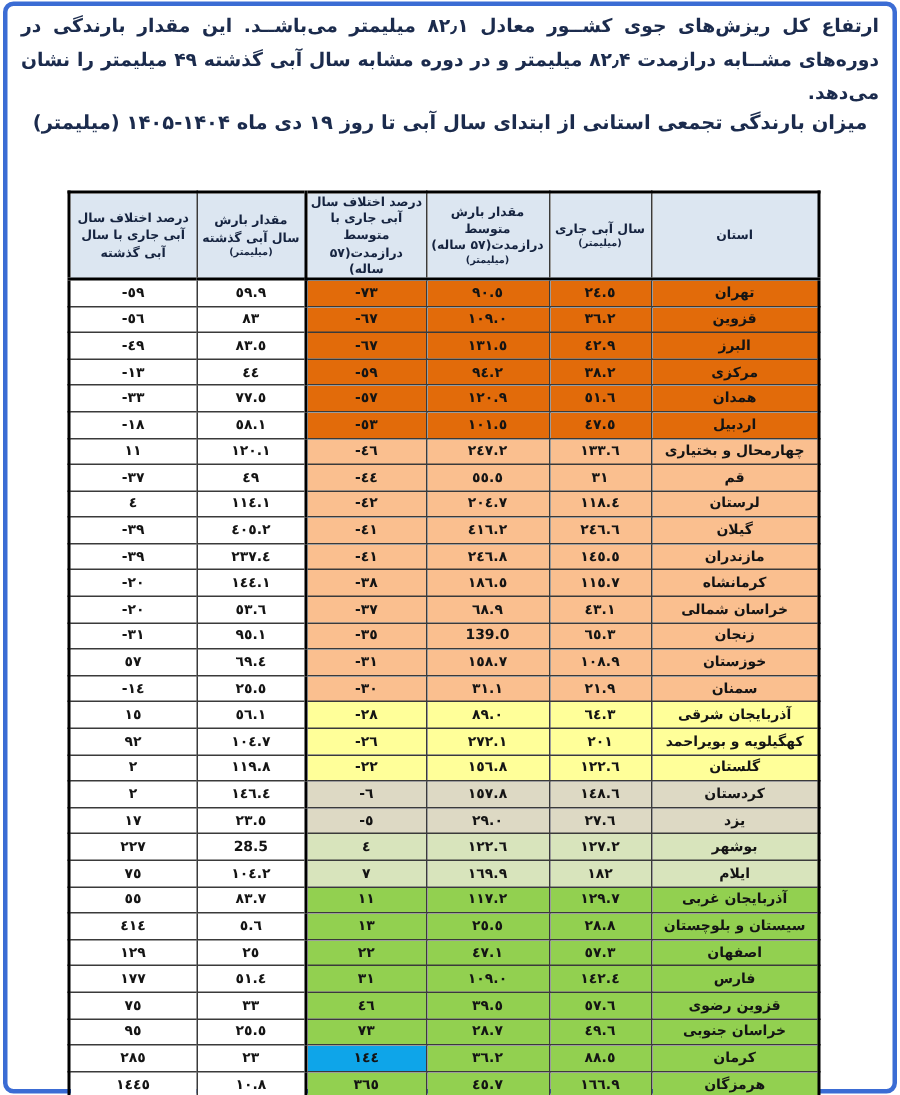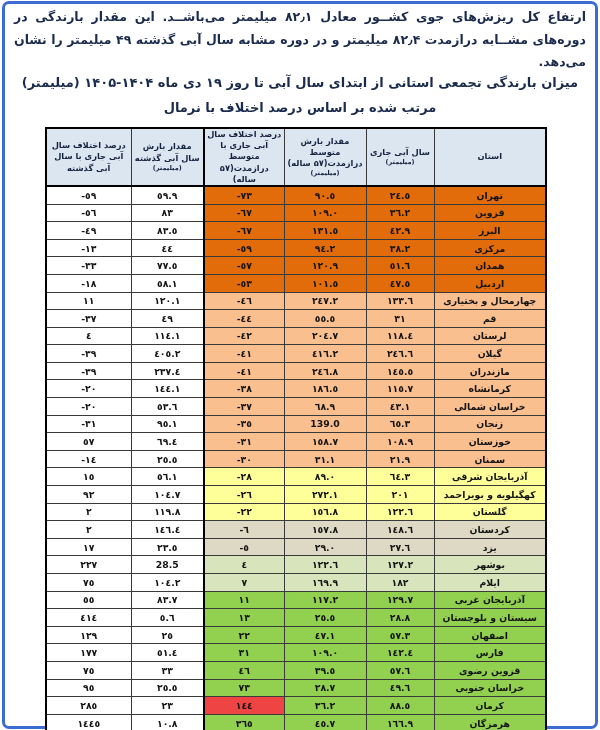--- a/index.html
+++ b/index.html
@@ -41,21 +41,20 @@
 </style>
 </head>
 <body>
 
 <div class="frame" style="border-color: rgb(59, 108, 212);"></div>
 
 <div class="intro"><span>ارتفاع کل ریزش‌های جوی کشــور معادل </span><span class="num">۸۲٫۱</span><span> میلیمتر می‌باشــد. این مقدار بارندگی در دوره‌های مشــابه درازمدت </span><span class="num">۸۲٫۴</span><span> میلیمتر و در دوره مشابه سال آبی گذشته </span><span class="num">۴۹</span><span> میلیمتر را نشان می‌دهد.</span></div>
 
 <div class="title-block">
   <div>میزان بارندگی تجمعی استانی از ابتدای سال آبی تا روز ۱۹ دی ماه ۱۴۰۴-۱۴۰۵ (میلیمتر)</div>
-  <div>مرتب شده بر اساس درصد اختلاف با نرمال</div>
 </div>
 
 <table class="rain" dir="rtl">
   <colgroup>
     <col style="width:112px">
     <col style="width:68px">
     <col style="width:82px">
     <col style="width:80px">
     <col style="width:73px">
     <col style="width:85px">
@@ -313,21 +312,21 @@
     <td class="band num" style="background: rgb(146, 208, 80);">٤٩.٦</td>
     <td class="band num" style="background: rgb(146, 208, 80);">٢٨.٧</td>
     <td class="band num pctl" style="background: rgb(146, 208, 80);">٧٣</td>
     <td class="num">٢٥.٥</td>
     <td class="num">٩٥</td>
   </tr>
       <tr>
     <td class="band prov" style="background: rgb(146, 208, 80);">کرمان</td>
     <td class="band num" style="background: rgb(146, 208, 80);">٨٨.٥</td>
     <td class="band num" style="background: rgb(146, 208, 80);">٣٦.٢</td>
-    <td class="band num pctl" style="background: #ef4444;">١٤٤</td>
+    <td class="band num pctl" style="background: #0ea5e9;">١٤٤</td>
     <td class="num">٢٣</td>
     <td class="num">٢٨٥</td>
   </tr>
       <tr>
     <td class="band prov" style="background: rgb(146, 208, 80);">هرمزگان</td>
     <td class="band num" style="background: rgb(146, 208, 80);">١٦٦.٩</td>
     <td class="band num" style="background: rgb(146, 208, 80);">٤٥.٧</td>
     <td class="band num pctl" style="background: rgb(146, 208, 80);">٣٦٥</td>
     <td class="num">١٠.٨</td>
     <td class="num">١٤٤٥</td>

